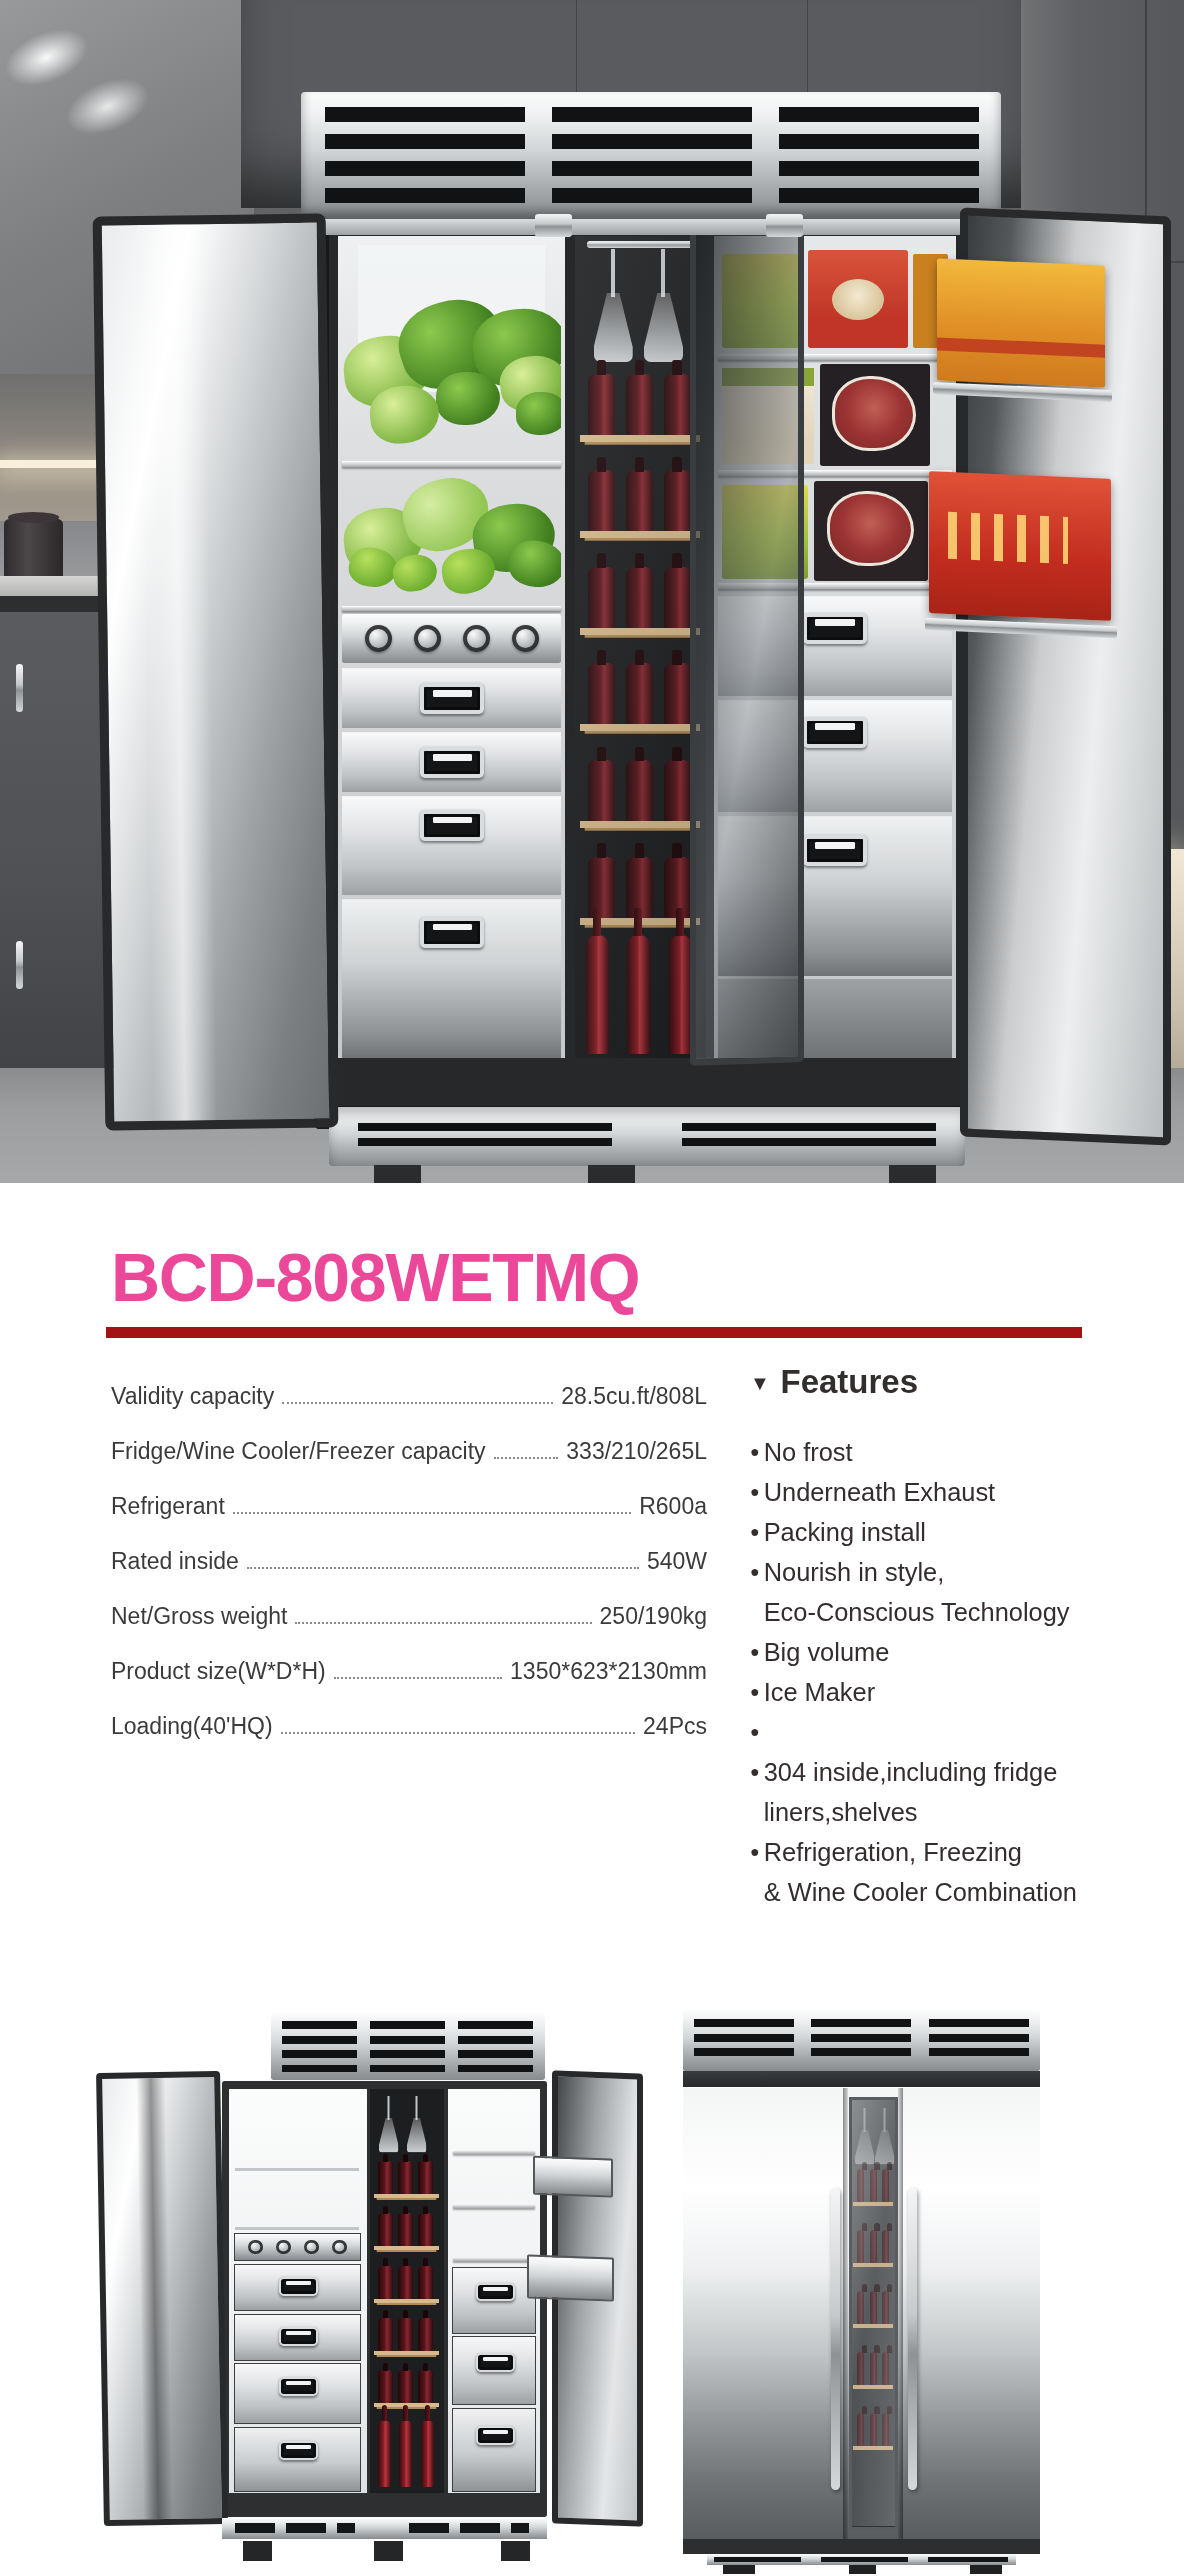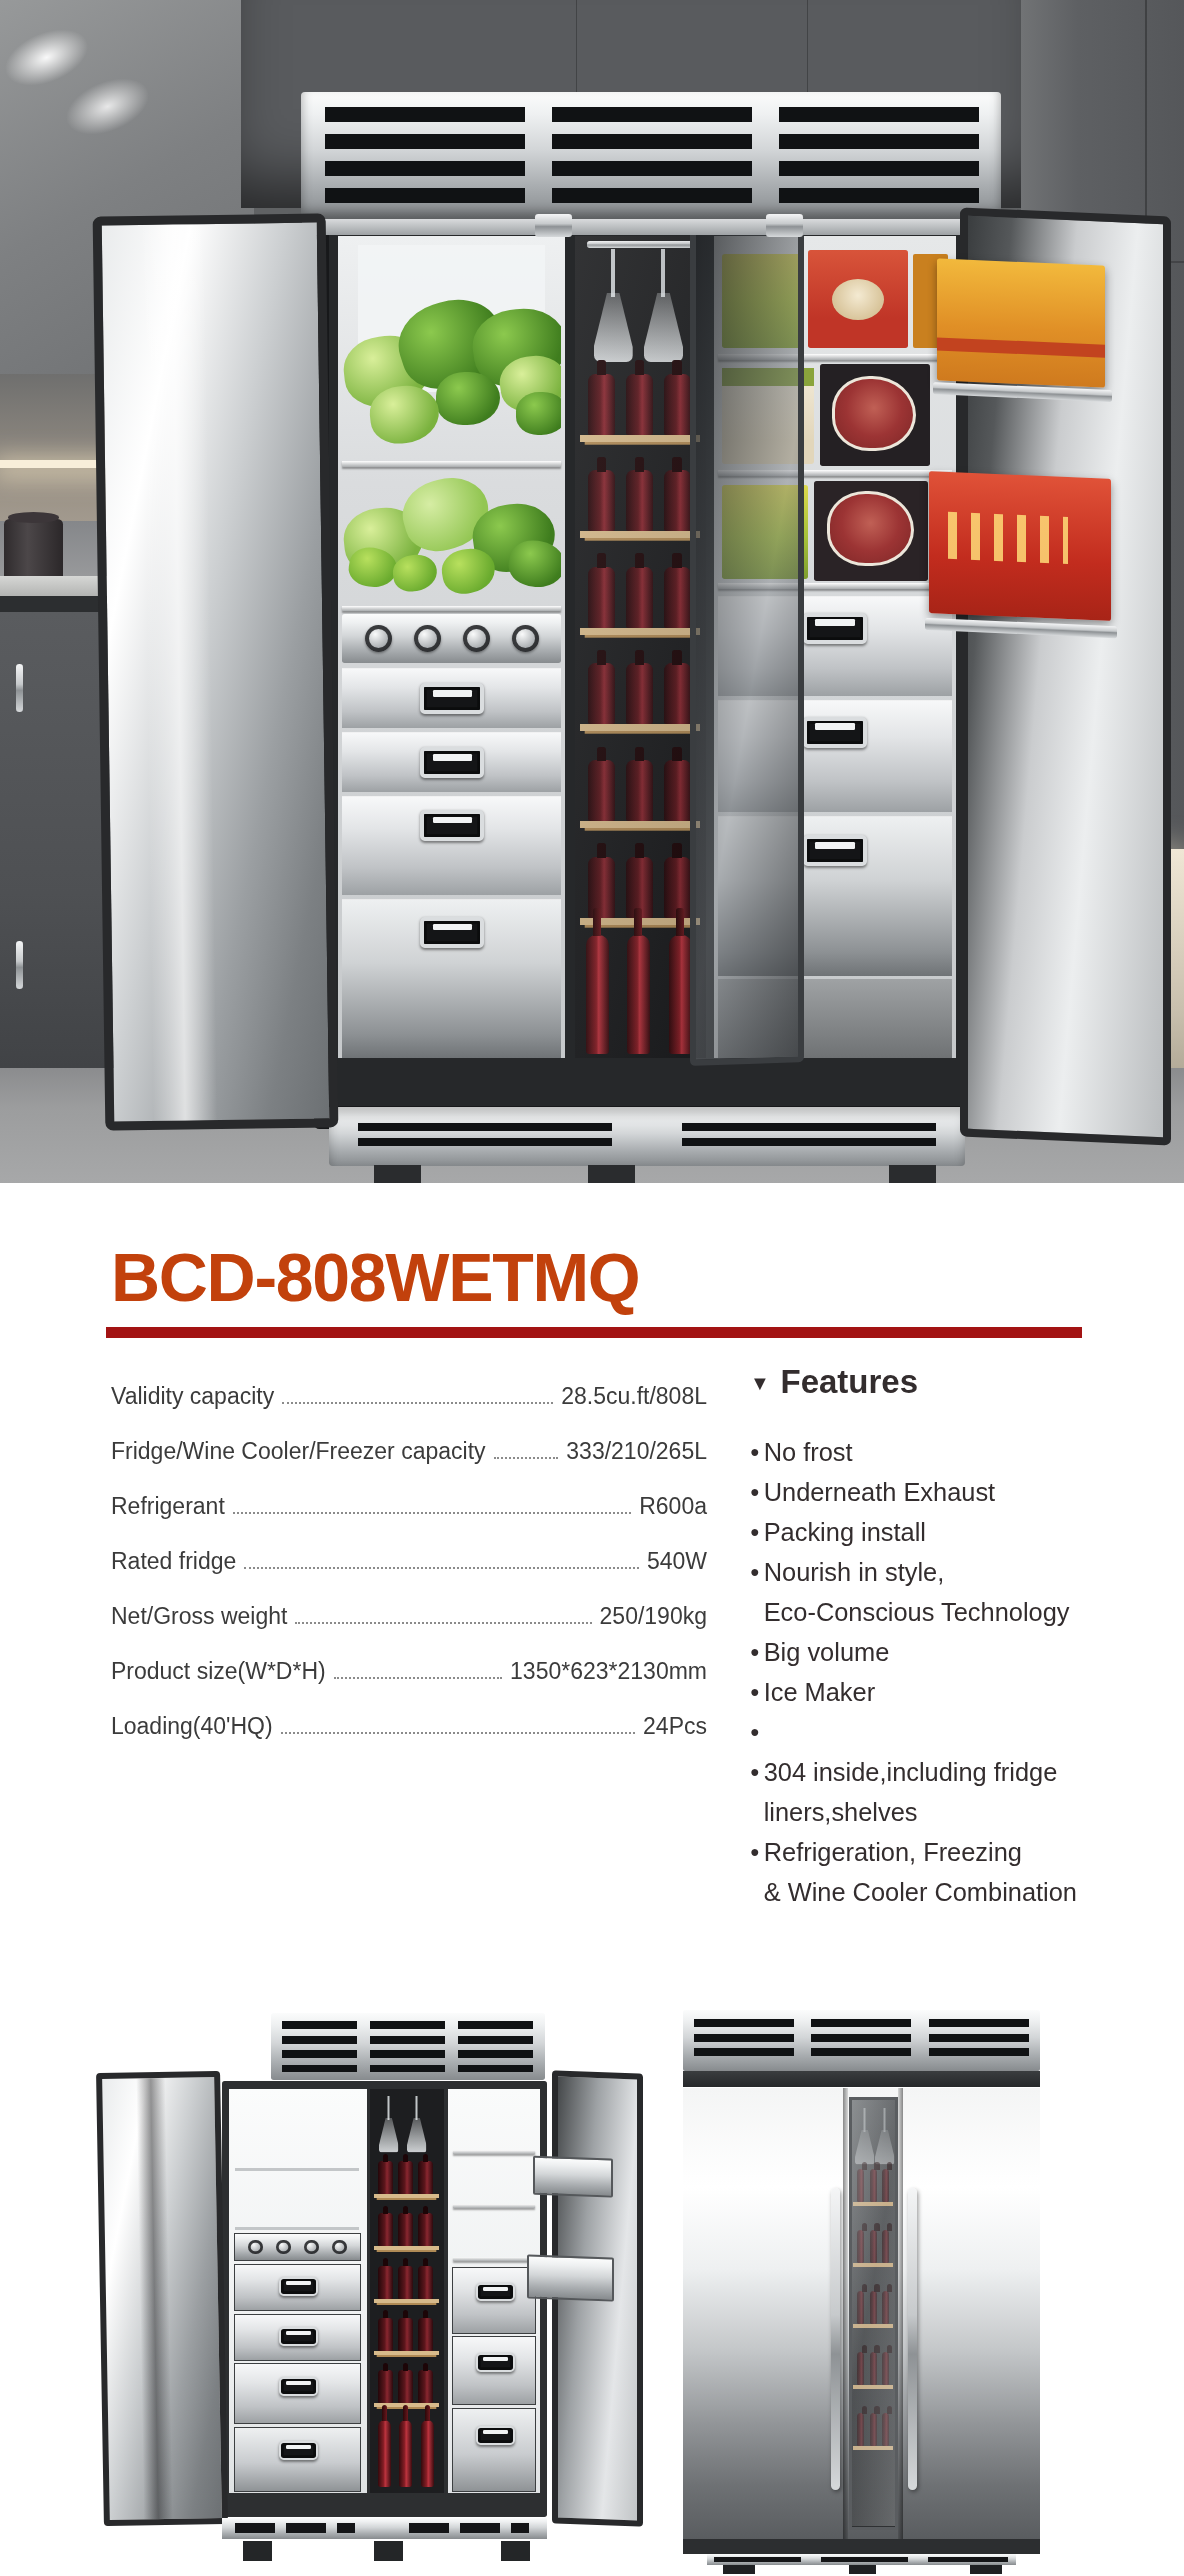--- a/index.html
+++ b/index.html
@@ -53,21 +53,21 @@
     clip-path:polygon(34% 0,66% 0,100% 78%,100% 100%,0 100%,0 78%);
     border-radius:0 0 6.7px 6.7px; }
   .wineglass.mini { transform:scale(.5); transform-origin:top left; }
   .wineglass.dim { opacity:.5; }
   .steak { background:radial-gradient(ellipse at 50% 42%,#c06055 0%,#9c3434 50%,#7c2626 100%);
     border:3.3px solid #ece6da; border-radius:46% 54% 50% 46%; }
   .shelfbar { background:linear-gradient(180deg,#ffffff,#a9acae); box-shadow:0 2px 2px rgba(0,0,0,.35); }
 
   
   .title { position:absolute; left:111px; top:1238px; font-size:68px; font-weight:bold;
-    letter-spacing:-1.3px; color:#c2410c; }
+    letter-spacing:-1.3px; color:#ec4899; }
   .rule  { position:absolute; left:106px; top:1327px; width:976px; height:11.4px; background:#a31313; }
 
   
   .specs { position:absolute; left:111px; top:1369px; width:596px; }
   .spec-row { display:flex; align-items:center; height:55px; font-size:23px; color:#3b3b3b; }
   .spec-label { white-space:nowrap; }
   .spec-leader { flex:1; border-bottom:2.7px dotted #8b8b8b; margin:0 8px; transform:translateY(6px); min-width:13.4px; }
   .spec-value { white-space:nowrap; }
 
   
@@ -304,21 +304,21 @@
       <span class="spec-label">Fridge/Wine Cooler/Freezer capacity</span>
       <span class="spec-leader"></span>
       <span class="spec-value">333/210/265L</span>
     </div>
     <div class="spec-row">
       <span class="spec-label">Refrigerant</span>
       <span class="spec-leader"></span>
       <span class="spec-value">R600a</span>
     </div>
     <div class="spec-row">
-      <span class="spec-label">Rated fridge</span>
+      <span class="spec-label">Rated inside</span>
       <span class="spec-leader"></span>
       <span class="spec-value">540W</span>
     </div>
     <div class="spec-row">
       <span class="spec-label">Net/Gross weight</span>
       <span class="spec-leader"></span>
       <span class="spec-value">250/190kg</span>
     </div>
     <div class="spec-row">
       <span class="spec-label">Product size(W*D*H)</span>

